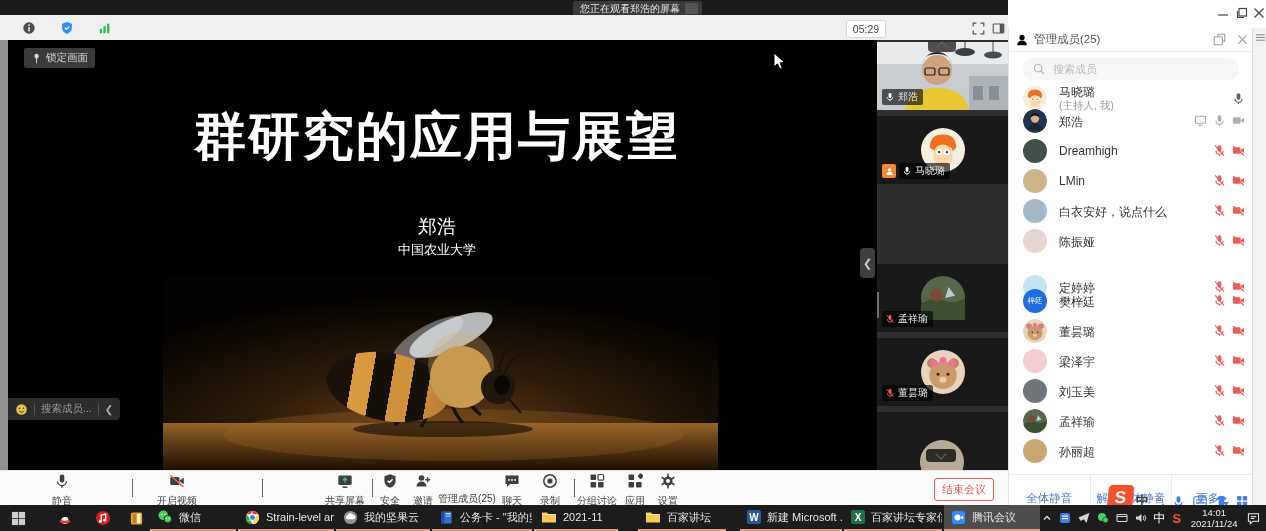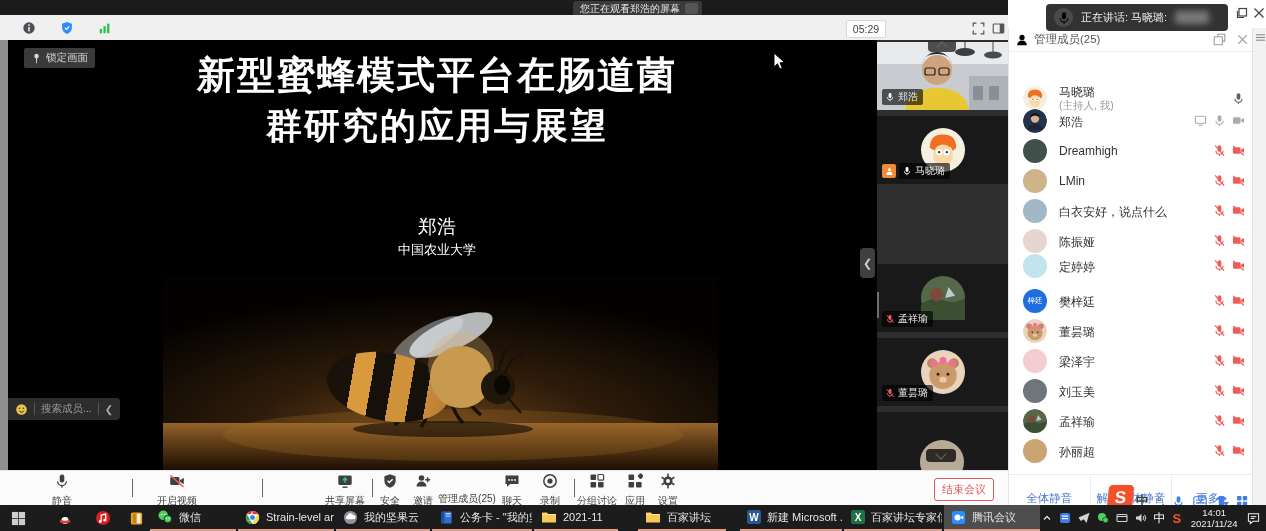--- a/index.html
+++ b/index.html
@@ -29,21 +29,21 @@
   .viewbtn{left:892px;top:19px;height:17px;background:#fafafa;border:1px solid #d6d6d6;border-radius:2px;
            display:flex;align-items:center;gap:4px;padding:0 5px;font-size:10.5px;color:#444;margin-top:24px;}
   .caret{width:0;height:0;border-left:3.5px solid transparent;border-right:3.5px solid transparent;border-top:4px solid #777;}
 
   
   .slide{left:8px;top:40px;width:858px;height:430px;background:#000;overflow:hidden;}
   .leftstrip{left:0;top:40px;width:8px;height:430px;background:#8f8f8f;}
   .pintag{left:16px;top:8px;height:20px;background:#3a3a3a;border-radius:2px;display:flex;align-items:center;
           gap:4px;padding:0 7px;color:#d8d8d8;font-size:10.5px;}
   .t1{left:0;top:10px;width:858px;text-align:center;color:#fff;font-size:38px;font-weight:bold;letter-spacing:2px;}
-  .t2{left:0;top:62px;width:858px;text-align:center;color:#fff;font-size:36px;font-weight:bold;letter-spacing:2px;}
+  .t2{left:0;top:62px;width:858px;text-align:center;color:#fff;font-size:52px;font-weight:bold;letter-spacing:2px;}
   .pres{left:0;top:174px;width:858px;text-align:center;color:#fff;font-size:19px;}
   .affil{left:0;top:201px;width:858px;text-align:center;color:#fff;font-size:13px;}
   .bee{left:155px;top:235px;width:555px;height:195px;}
   .chatbub{left:0;top:358px;height:22px;background:#2d2d2d;border-radius:0 4px 4px 0;
            display:flex;align-items:center;gap:6px;padding:0 7px;z-index:5;}
   .chatbub .div{width:1px;height:12px;background:#555;}
   .chatbub .ph{color:#9a9a9a;font-size:10.5px;}
   .chatbub .arr{color:#aaa;font-size:10px;}
 
   .handle{left:860px;top:248px;width:15px;height:30px;background:#3f3f3f;border-radius:4px;
@@ -185,45 +185,33 @@
         <path d="M1.5 4v6.5H8"></path>
       </svg>
     </span>
   <span class="ab ic wbtn" style="left:1252px;top:6px">
       <svg width="12" height="12" viewBox="0 0 12 12" stroke="#444" stroke-width="1.3">
         <line x1="1.5" y1="1.5" x2="10.5" y2="10.5"></line>
         <line x1="10.5" y1="1.5" x2="1.5" y2="10.5"></line>
       </svg>
     </span>
 
-  <div class="ab toast">
-    <span class="chip ic">
-        <svg width="14" height="14" viewBox="0 0 16 16" fill="currentColor">
-          <rect x="5.7" y="1.5" width="4.6" height="8" rx="2.3"></rect>
-          <path d="M3.6 8.2a4.4 4.4 0 0 0 8.8 0" fill="none" stroke="currentColor" stroke-width="1.3"></path>
-          <line x1="8" y1="12.8" x2="8" y2="14.8" stroke="currentColor" stroke-width="1.3"></line>
-        </svg>
-      </span>
-    <span class="txt">正在讲话: 马晓璐:</span>
-    <span class="blur"></span>
-  </div>
 
   <div class="ab leftstrip"></div>
 
   <div class="ab slide">
     <div class="ab pintag">
       <span class="ic">
           <svg width="11" height="11" viewBox="0 0 16 16" fill="#d8d8d8">
             <path d="M8 1c1.9 0 3.4 1.5 3.4 3.4 0 1.5-1 2.8-2.4 3.2l-.2 2.4H7.2L7 7.6A3.4 3.4 0 0 1 8 1z"></path>
             <line x1="8" y1="10" x2="8" y2="15" stroke="#d8d8d8" stroke-width="1.3"></line>
           </svg>
         </span>
       <span>锁定画面</span>
     </div>
-    <div class="ab t1">新型蜜蜂模式平台在肠道菌</div>
     <div class="ab t2">群研究的应用与展望</div>
     <div class="ab pres">郑浩</div>
     <div class="ab affil">中国农业大学</div>
 
     <svg class="ab bee" viewBox="0 0 555 195" preserveAspectRatio="none">
       <defs>
         <radialGradient id="glow" cx="48%" cy="80%" r="70%">
           <stop offset="0%" stop-color="#6b4318"></stop>
             <stop offset="45%" stop-color="#2e1c0a"></stop>
             <stop offset="100%" stop-color="#030201"></stop>
@@ -423,20 +411,29 @@
             <path d="M6 4.5v-3h8.5V10h-3"></path>
           </svg>
         </span>
       <span class="ic" style="margin-right:5px">
           <svg width="11" height="11" viewBox="0 0 12 12" stroke="#9a9a9a" stroke-width="1.3">
             <line x1="1.5" y1="1.5" x2="10.5" y2="10.5"></line>
             <line x1="10.5" y1="1.5" x2="1.5" y2="10.5"></line>
           </svg>
         </span>
     </div>
+    <div class="search">
+      <span class="ic">
+          <svg width="14" height="14" viewBox="0 0 16 16">
+            <circle cx="7" cy="7" r="4.2" fill="none" stroke="#b0b0b0" stroke-width="1.3"></circle>
+            <line x1="10.2" y1="10.2" x2="13.5" y2="13.5" stroke="#b0b0b0" stroke-width="1.3"></line>
+          </svg>
+        </span>
+      <input placeholder="搜索成员" style="">
+    </div>
     <div id="mlist">
         <div class="mrow" style="top: 54px; height: 34px;">
           <div class="mav" style="top:4px">
             <svg width="24" height="24" viewBox="0 0 40 40">
               <circle cx="20" cy="20" r="20" fill="#f5efdf"></circle>
               <path d="M8 18q0-12 12-12t12 12l-3 3-2-4-2 4-2-4-2 4-2-4-2 4-2-4-2 4z" fill="#f26f21"></path>
               <ellipse cx="20" cy="25" rx="9" ry="10" fill="#f8d8a8"></ellipse>
               <circle cx="16.5" cy="22" r="3" fill="#fff"></circle>
               <circle cx="23.5" cy="22" r="3" fill="#fff"></circle>
               <circle cx="16.5" cy="22" r="1" fill="#222"></circle>
@@ -564,21 +561,21 @@
             </span>
             <span class="ic">
               <svg width="13" height="13" viewBox="0 0 16 16" fill="#f05b56">
                 <rect x="1.2" y="4" width="9.3" height="8" rx="1.6"></rect>
                 <path d="M11 7.2l3.8-2.4v6.4L11 8.8z"></path>
                 <line x1="1.5" y1="2.5" x2="14.5" y2="13.8" stroke="#f05b56" stroke-width="1.6"></line>
               </svg>
             </span>
           </span>
         </div>
-        <div class="mrow" style="top: 223px; height: 30px;">
+        <div class="mrow" style="top: 244px; height: 30px;">
           <div class="mav" style="top:3px;background:#c2e4ef"></div>
           <span class="mname" style="top:8px">定婷婷</span>
           <span class="micons" style="top:8px">
             <span class="ic">
               <svg width="13" height="13" viewBox="0 0 16 16" fill="#f05b56">
                 <rect x="5.7" y="1.5" width="4.6" height="8" rx="2.3"></rect>
                 <path d="M3.6 8.2a4.4 4.4 0 0 0 8.8 0" fill="none" stroke="#f05b56" stroke-width="1.3"></path>
                 <line x1="8" y1="12.8" x2="8" y2="14.8" stroke="#f05b56" stroke-width="1.3"></line>
                 <line x1="2.6" y1="1.8" x2="13.6" y2="14.2" stroke="#f05b56" stroke-width="1.5"></line>
               </svg>

